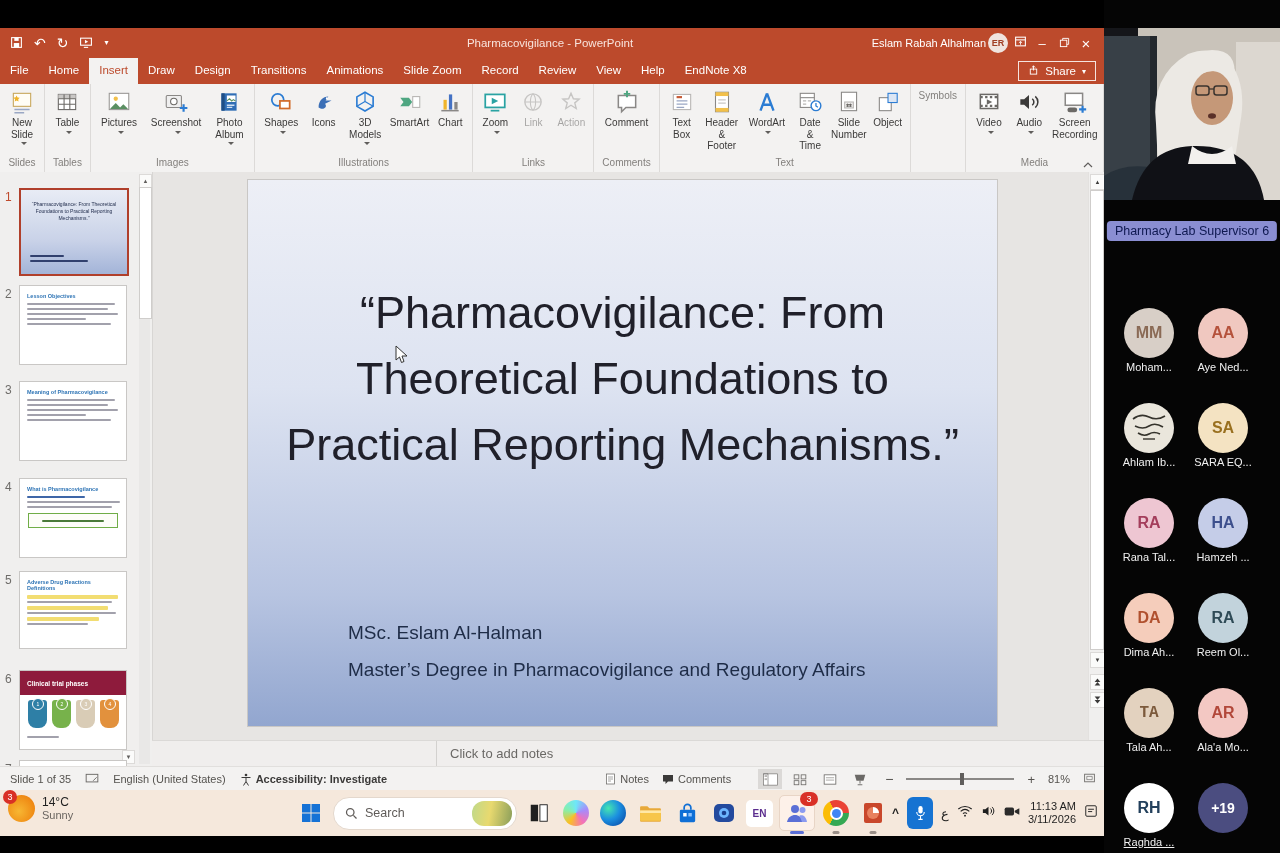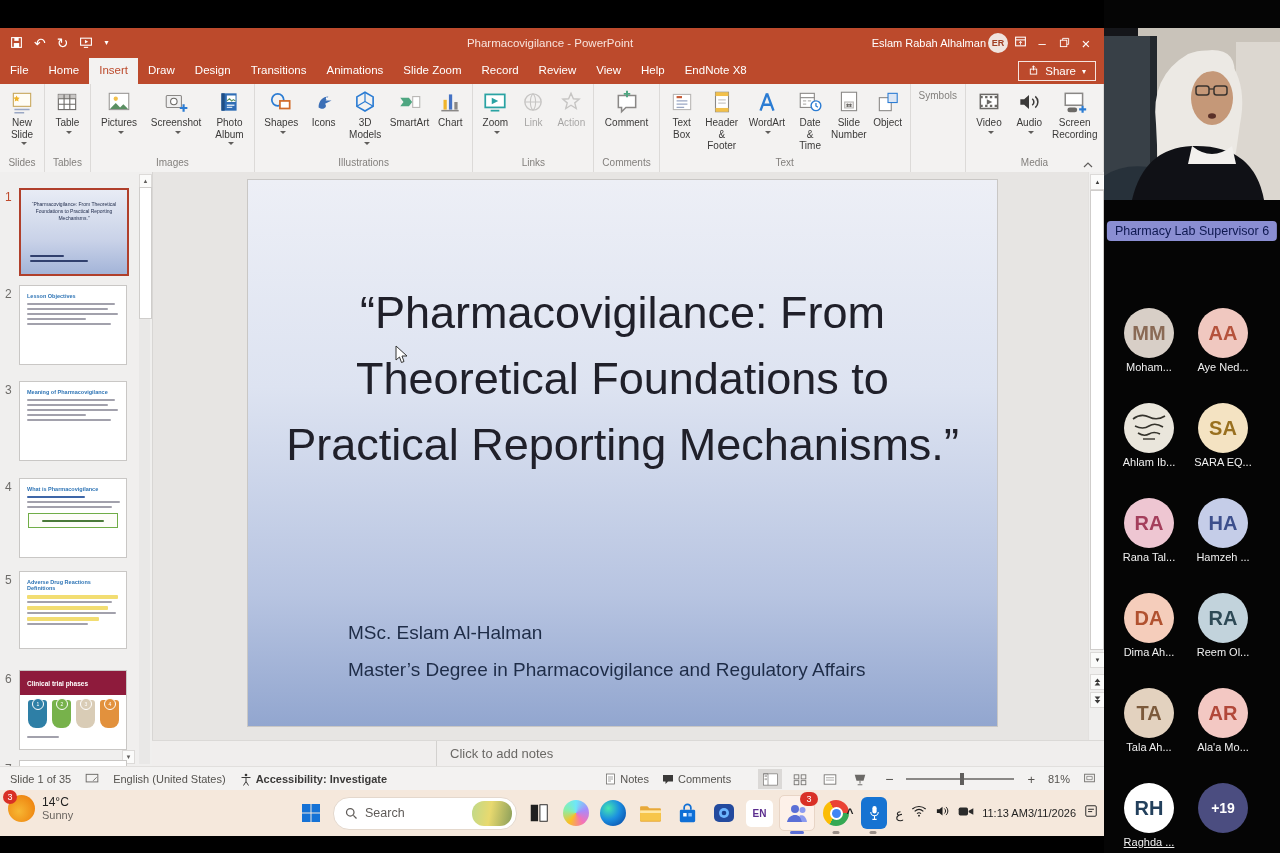--- a/index.html
+++ b/index.html
@@ -109,28 +109,28 @@
   .circ{width:26px;height:26px;border-radius:50%;}
   .rundash{position:absolute;bottom:-6px;left:50%;transform:translateX(-50%);width:7px;height:3px;
            border-radius:2px;background:#9a8f88;}
   .badge{position:absolute;right:-4px;top:-4px;min-width:14px;height:14px;border-radius:7px;background:#d93025;
          color:#fff;font-size:9px;display:flex;align-items:center;justify-content:center;padding:0 2px;}
   .meeting-active{background:#fdf1e9;border-radius:4px;outline:1px solid #e8d5c6;}
   .tray{position:absolute;right:6px;top:0;height:46px;display:flex;align-items:center;gap:8px;}
   .tray .chev{font-size:12px;font-weight:bold;color:#1f1f1f;}
   .micbtn{width:26px;height:32px;border-radius:6px;background:#1673d2;display:flex;align-items:center;justify-content:center;}
   .lang{font-size:13px;color:#1f1f1f;}
-  .clock{display:flex;flex-direction:row;align-items:flex-end;line-height:13px;font-size:11px;color:#1f1f1f;}
+  .clock{display:flex;flex-direction:column;align-items:flex-end;line-height:13px;font-size:11px;color:#1f1f1f;}
   
   .panel{position:absolute;left:1104px;top:0;width:176px;height:853px;background:#050505;}
   .video{position:absolute;left:0;top:28px;width:176px;height:172px;}
   .pill{position:absolute;top:221px;left:50%;transform:translateX(-50%);background:#8a8ed2;color:#0e1850;
         font-size:12.5px;padding:3px 8px;border-radius:4px;white-space:nowrap;}
   .pt-circle{position:absolute;border-radius:50%;width:50px;height:50px;display:flex;align-items:center;
-             justify-content:center;font-weight:bold;font-size:20px;}
+             justify-content:center;font-weight:bold;font-size:16px;}
   .pt-name{position:absolute;width:76px;text-align:center;font-size:11px;color:#f0f0f0;white-space:nowrap;
            overflow:hidden;}
 </style>
 </head>
 <body>
 
 <div id="stage">
 
   <div class="titlebar">
     <div class="qat">
@@ -865,21 +865,21 @@
         <div class="pt-circle" style="left: 94px; top: 403px; background: rgb(244, 227, 194); color: rgb(153, 112, 31);">SA</div>
         <div class="pt-name" style="left: 81px; top: 456px;">SARA EQ...</div>
         <div class="pt-circle" style="left: 20px; top: 498px; background: rgb(238, 198, 210); color: rgb(164, 62, 92);">RA</div>
         <div class="pt-name" style="left: 7px; top: 551px;">Rana Tal...</div>
         <div class="pt-circle" style="left: 94px; top: 498px; background: rgb(197, 205, 232); color: rgb(61, 79, 140);">HA</div>
         <div class="pt-name" style="left: 81px; top: 551px;">Hamzeh ...</div>
         <div class="pt-circle" style="left: 20px; top: 593px; background: rgb(245, 205, 187); color: rgb(177, 81, 47);">DA</div>
         <div class="pt-name" style="left: 7px; top: 646px;">Dima Ah...</div>
         <div class="pt-circle" style="left: 94px; top: 593px; background: rgb(194, 211, 220); color: rgb(46, 74, 86);">RA</div>
         <div class="pt-name" style="left: 81px; top: 646px;">Reem Ol...</div>
-        <div class="pt-circle" style="left: 20px; top: 688px; background: rgb(227, 210, 191); color: rgb(124, 90, 60);">TA</div>
+        <div class="pt-circle" style="left: 20px; top: 688px; background: rgb(227, 210, 191); color: rgb(124, 90, 60); font-family: Liberation Mono, monospace;">TA</div>
         <div class="pt-name" style="left: 7px; top: 741px;">Tala Ah...</div>
         <div class="pt-circle" style="left: 94px; top: 688px; background: rgb(243, 200, 195); color: rgb(178, 72, 58);">AR</div>
         <div class="pt-name" style="left: 81px; top: 741px;">Ala'a Mo...</div>
         <div class="pt-circle" style="left: 20px; top: 783px; background: #ffffff; color: rgb(35, 64, 92);">RH</div>
         <div class="pt-name" style="left: 7px; top: 836px; text-decoration: underline;">Raghda ...</div>
         <div class="pt-circle" style="left: 94px; top: 783px; background: rgb(75, 77, 128); color: rgb(255, 255, 255); font-size: 14px;">+19</div>
       </div>
   </div>
 
 </div>

